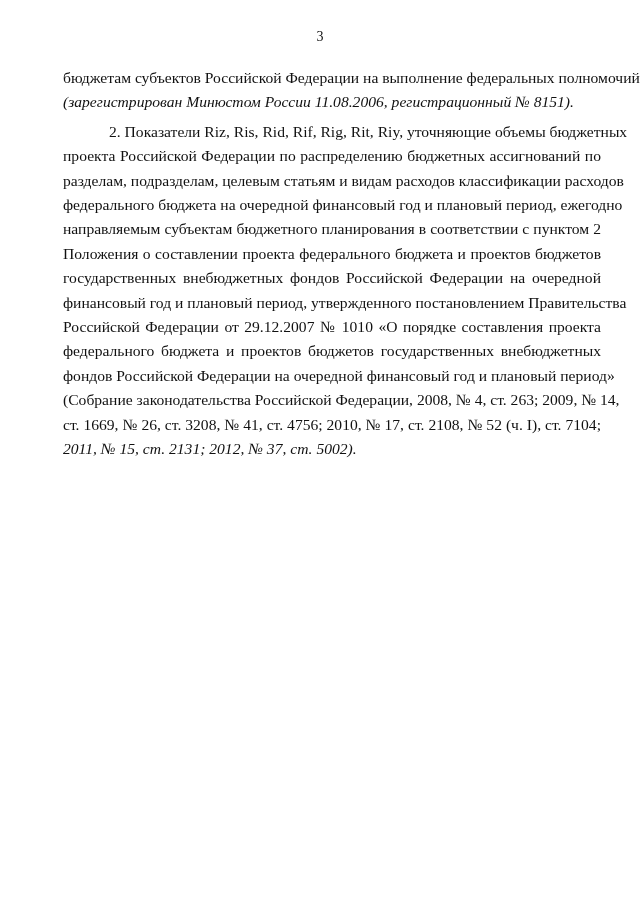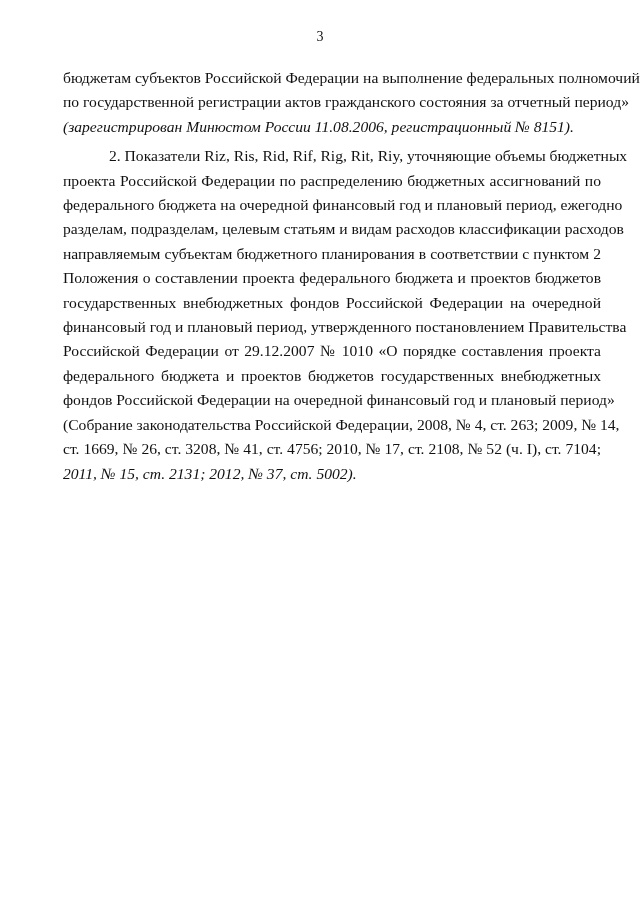--- a/index.html
+++ b/index.html
@@ -56,29 +56,28 @@
     }
   </style>
 </head>
 <body>
 
 <div class="page-number">3</div>
 
 <div class="body-text">
   <div class="para">
       <span class="line">бюджетам субъектов Российской Федерации на выполнение федеральных полномочий</span>
-      <span class="line">по государственной регистрации актов гражданского состояния за отчетный период»</span>
       <span class="line last">(зарегистрирован Минюстом России 11.08.2006, регистрационный № 8151).</span>
     </div>
   <div class="gap"></div>
   <div class="para">
       <span class="line indent">2. Показатели Riz, Ris, Rid, Rif, Rig, Rit, Riy, уточняющие объемы бюджетных</span>
       <span class="line">проекта Российской Федерации по распределению бюджетных ассигнований по</span>
+      <span class="line">разделам, подразделам, целевым статьям и видам расходов классификации расходов</span>
       <span class="line">федерального бюджета на очередной финансовый год и плановый период, ежегодно</span>
-      <span class="line">разделам, подразделам, целевым статьям и видам расходов классификации расходов</span>
       <span class="line">направляемым субъектам бюджетного планирования в соответствии с пунктом 2</span>
       <span class="line">Положения о составлении проекта федерального бюджета и проектов бюджетов</span>
       <span class="line">государственных внебюджетных фондов Российской Федерации на очередной</span>
       <span class="line">финансовый год и плановый период, утвержденного постановлением Правительства</span>
       <span class="line">Российской Федерации от 29.12.2007 № 1010 «О порядке составления проекта</span>
       <span class="line">федерального бюджета и проектов бюджетов государственных внебюджетных</span>
       <span class="line">фондов Российской Федерации на очередной финансовый год и плановый период»</span>
       <span class="line">(Собрание законодательства Российской Федерации, 2008, № 4, ст. 263; 2009, № 14,</span>
       <span class="line">ст. 1669, № 26, ст. 3208, № 41, ст. 4756; 2010, № 17, ст. 2108, № 52 (ч. I), ст. 7104;</span>
       <span class="line last">2011, № 15, ст. 2131; 2012, № 37, ст. 5002).</span>

